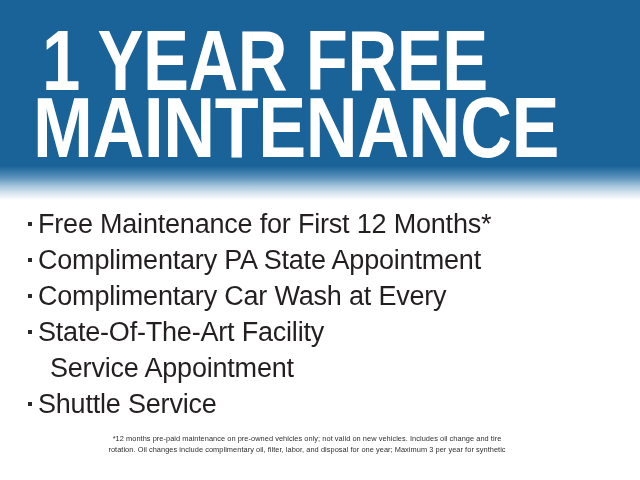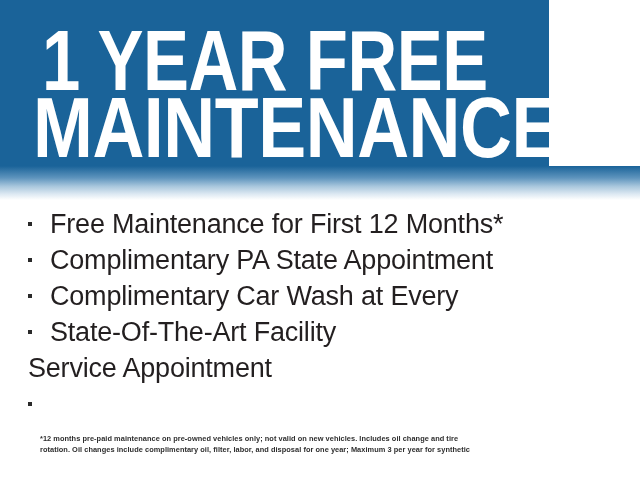--- a/index.html
+++ b/index.html
@@ -19,21 +19,21 @@
     height: 480px;
     background: #ffffff;
     overflow: hidden;
   }
 
   
   .banner {
     position: absolute;
     left: 0;
     top: 0;
-    width: 549px;
+    width: 640px;
     height: 166px;
     background: #1a6399;
     overflow: hidden;
   }
   .banner-fade {
     position: absolute;
     left: 0;
     top: 166px;
     width: 640px;
     height: 34px;
@@ -65,26 +65,26 @@
   
   .bullets {
     position: absolute;
     left: 0;
     top: 206px;
     width: 640px;
   }
   .bullet-row {
     position: relative;
     height: 36px;
-    padding-left: 50px;
+    padding-left: 38px;
     display: flex;
     align-items: center;
   }
   .bullet-row.wrap {
-    padding-left: 28px;
+    padding-left: 50px;
   }
   .bullet-marker {
     position: absolute;
     left: 28px;
     top: 16px;
     width: 4px;
     height: 4px;
     background: #2a2a2a;
   }
   .bullet-text {
@@ -92,28 +92,29 @@
     font-size: 27px;
     color: #231f20;
     line-height: 32px;
     letter-spacing: -0.2px;
     white-space: nowrap;
   }
 
   
   .fineprint {
     position: absolute;
-    left: 40px;
+    left: 27px;
     top: 434px;
     width: 560px;
+    text-align: center;
     font-family: "Liberation Sans", sans-serif;
     font-size: 7.4px;
     line-height: 10.6px;
     color: #2e2e2e;
-    font-weight: bold;
+    font-weight: normal;
     letter-spacing: 0.05px;
   }
   .fineprint .fp-line {
     display: block;
     white-space: nowrap;
   }
 </style>
 </head>
 <body>
 
@@ -146,20 +147,21 @@
       <span class="bullet-marker"></span>
       <span class="bullet-text">State-Of-The-Art Facility</span>
     </div>
 
     <div class="bullet-row wrap">
       <span class="bullet-text">Service Appointment</span>
     </div>
 
     <div class="bullet-row">
       <span class="bullet-marker"></span>
+      <span class="bullet-text">Shuttle Service</span>
     </div>
 
   </div>
 
   <div class="fineprint">
     <span class="fp-line">*12 months pre-paid maintenance on pre-owned vehicles only; not valid on new vehicles. Includes oil change and tire</span>
     <span class="fp-line">rotation. Oil changes include complimentary oil, filter, labor, and disposal for one year; Maximum 3 per year for synthetic</span>
   </div>
 
 </div>

